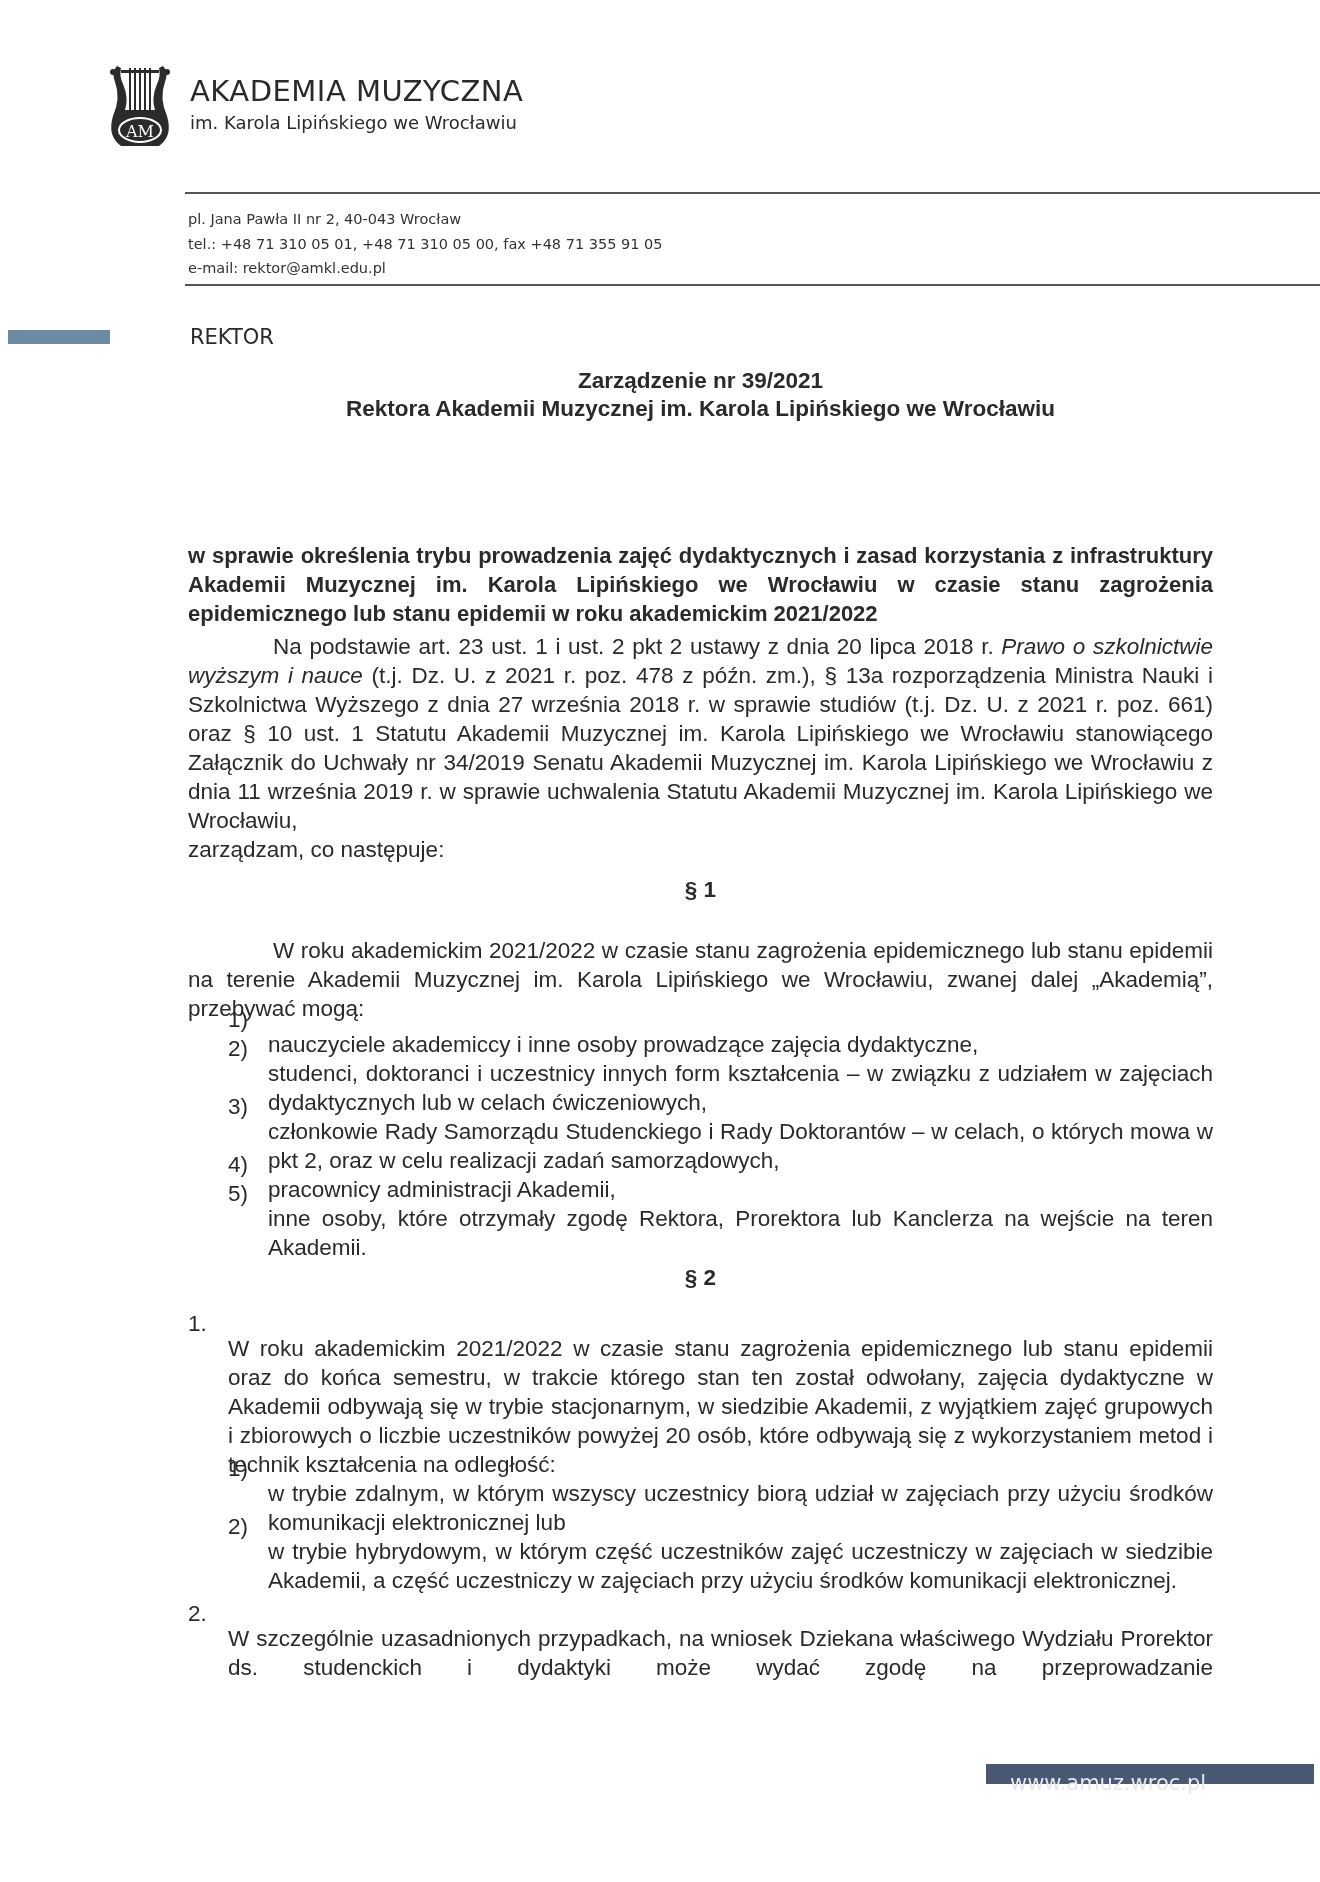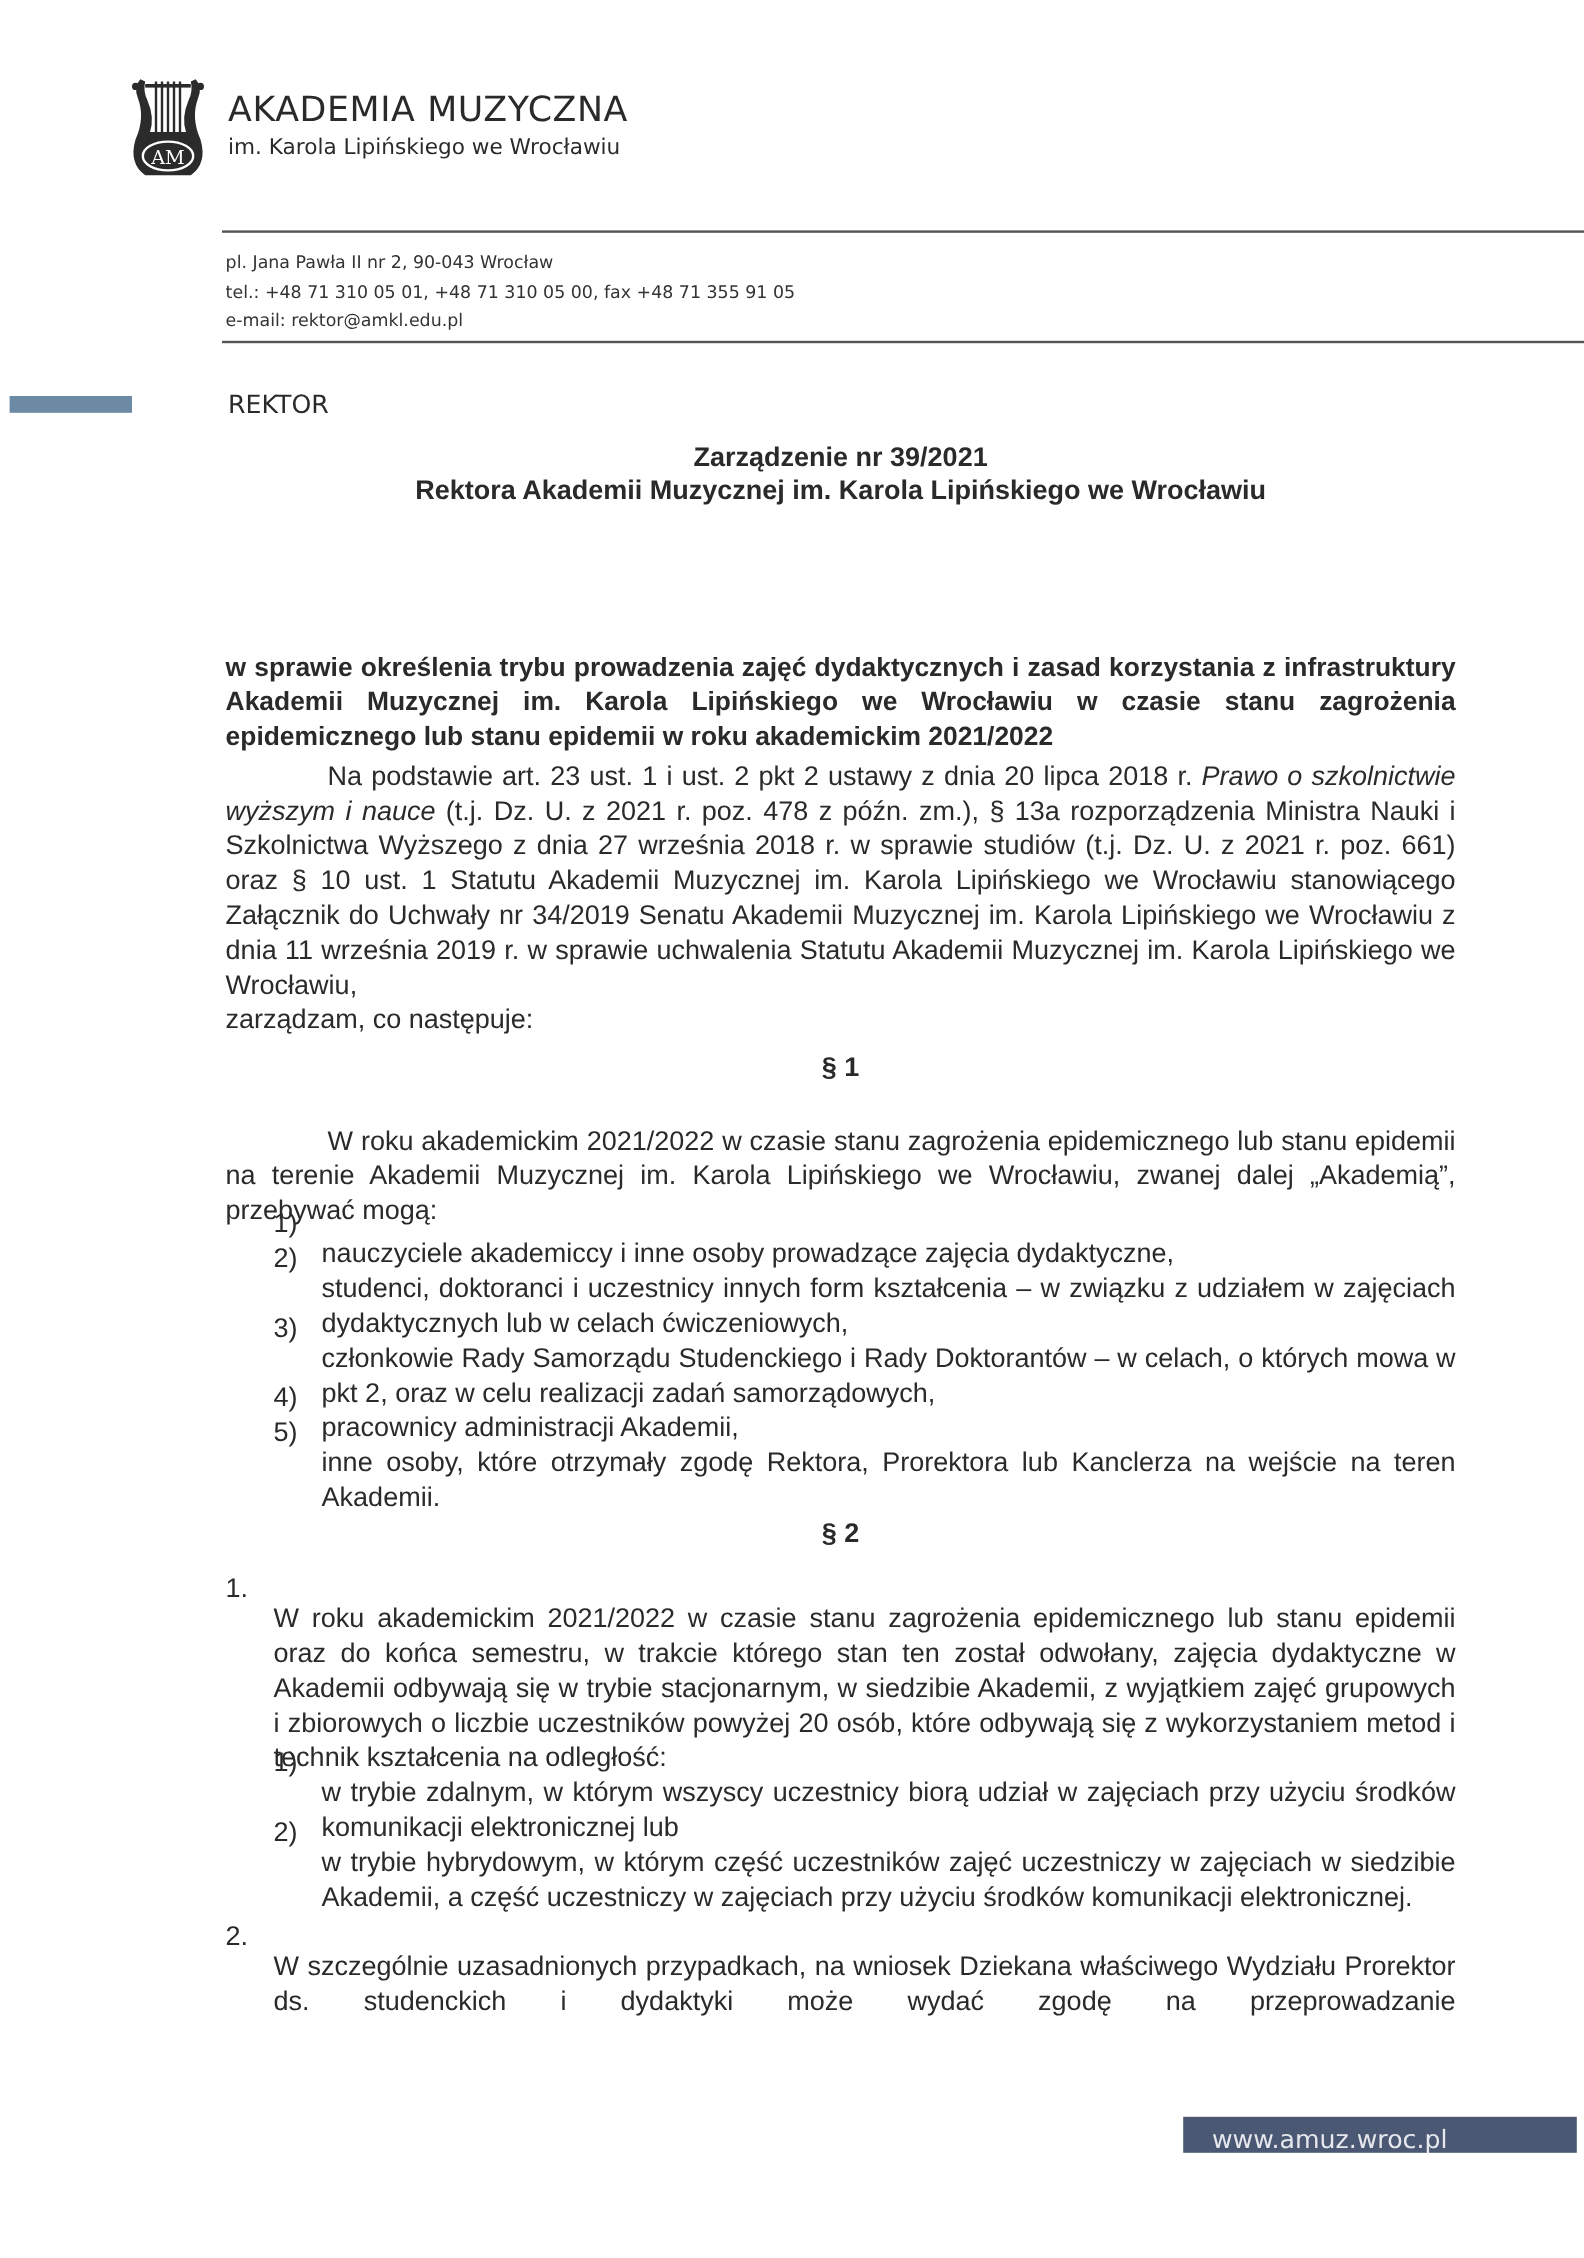--- a/index.html
+++ b/index.html
@@ -15,21 +15,21 @@
   .title-block { position:absolute; left:188px; width:1025px; top:367px; text-align:center; font-family:"Liberation Sans", sans-serif; font-weight:bold; font-size:22.5px; line-height:28px; color:#2a2a2a; }
   .subject { position:absolute; left:188px; width:1025px; top:500px; text-align:justify; text-align-last:left; font-family:"Liberation Sans", sans-serif; font-weight:bold; font-size:22px; line-height:29px; color:#2a2a2a;margin-top:41px; }
   .body-text { font-family:"Liberation Sans", sans-serif; font-size:22.5px; line-height:29px; color:#2a2a2a; }
   .para { position:absolute; left:188px; width:1025px; text-align:justify;margin-top:18px; }
   .indent { text-indent:85px; }
   .last-left { text-align-last:left; }
   .section-mark { position:absolute; left:188px; width:1025px; text-align:center; font-family:"Liberation Sans", sans-serif; font-weight:bold; font-size:22.5px; color:#2a2a2a; }
   .list-item { position:absolute; display:flex; }
   .list-item .num { flex:0 0 auto; }
   .list-item .txt { text-align:justify; text-align-last:left;margin-top:25px; }
-  .footer-url { position:absolute; left:986px; top:1764px; width:328px; height:30px; background:#4b5874; color:#e6e8ee; font-family:"DejaVu Sans", sans-serif; font-size:21px; line-height:38px; padding-left:24px; box-sizing:border-box; }
+  .footer-url { position:absolute; left:986px; top:1764px; width:328px; height:20px; background:#4b5874; color:#e6e8ee; font-family:"DejaVu Sans", sans-serif; font-size:21px; line-height:38px; padding-left:24px; box-sizing:border-box; }
 </style>
 </head>
 <body>
 
 <svg class="logo" viewBox="0 0 66 92">
   <path d="M10 8 Q4 14 8 24 Q14 40 6 58 Q0 78 14 88 L52 88 Q66 78 60 58 Q52 40 58 24 Q62 14 56 8 L52 10 Q54 18 50 26 Q44 40 48 52 L18 52 Q22 40 16 26 Q12 18 14 10 Z" fill="#2b2b2b"></path>
   <circle cx="6" cy="14" r="3" fill="#2b2b2b"></circle>
   <circle cx="60" cy="14" r="3" fill="#2b2b2b"></circle>
   <rect x="14" y="12" width="38" height="3" fill="#2b2b2b"></rect>
   <g stroke="#2b2b2b" stroke-width="2">
@@ -40,21 +40,21 @@
     <line x1="43" y1="10" x2="43" y2="56"></line>
   </g>
   <ellipse cx="33" cy="72" rx="21" ry="12" fill="none" stroke="#fff" stroke-width="2"></ellipse>
   <text x="33" y="79" text-anchor="middle" font-family="DejaVu Serif, serif" font-size="16" fill="#fff">AM</text>
 </svg>
 <div class="org-name">AKADEMIA MUZYCZNA</div>
 <div class="org-sub">im. Karola Lipińskiego we Wrocławiu</div>
 
 <div class="rule" style="top:192px;"></div>
 <div class="contact">
-  <div>pl. Jana Pawła II nr 2, 90-043 Wrocław</div>
+  <div>pl. Jana Pawła II nr 2, 40-043 Wrocław</div>
   <div>tel.: +48 71 310 05 01, +48 71 310 05 00,  fax +48 71 355 91 05</div>
   <div>e-mail: rektor@amkl.edu.pl</div>
 </div>
 <div class="rule" style="top:284px;"></div>
 
 <div class="side-strip"></div>
 <div class="rektor">REKTOR</div>
 
 <div class="title-block">
   <div>Zarządzenie nr 39/2021</div>

